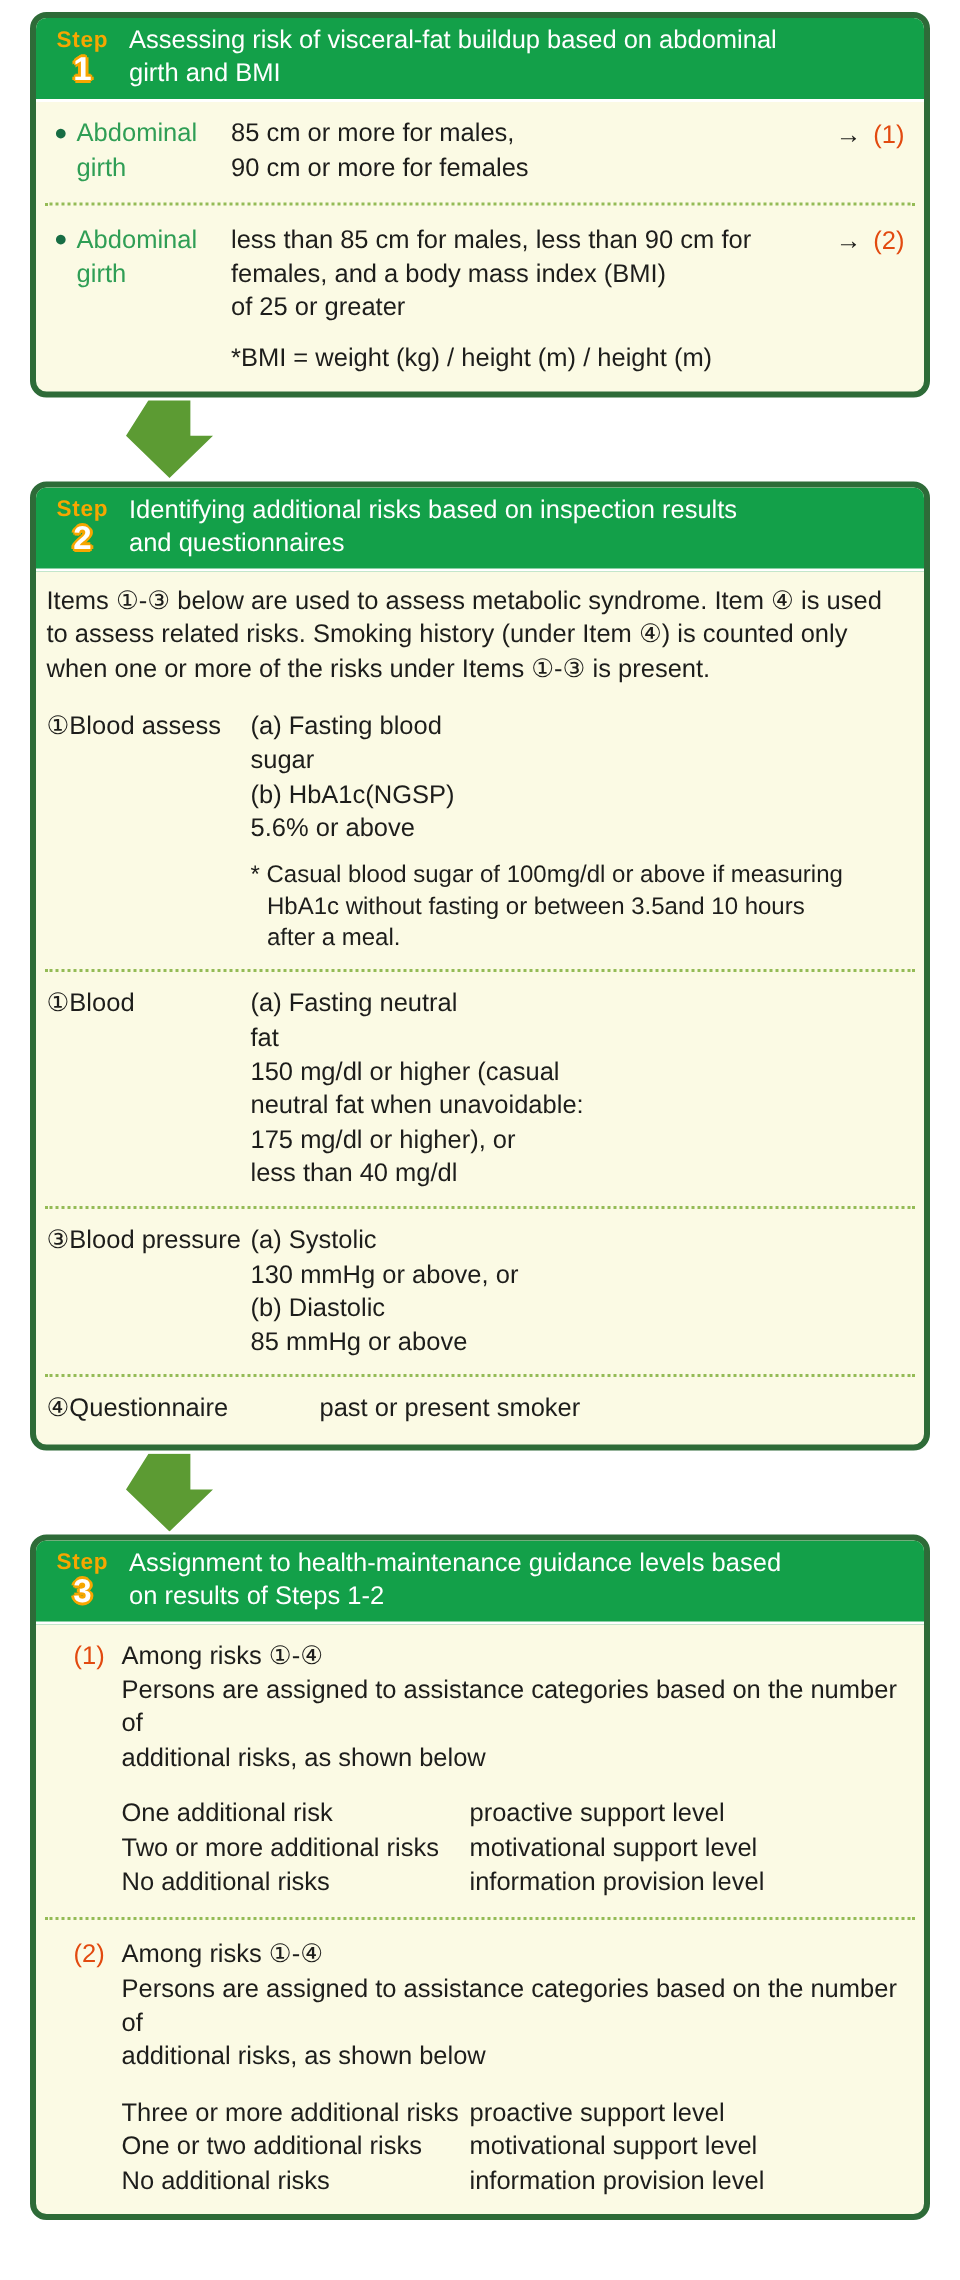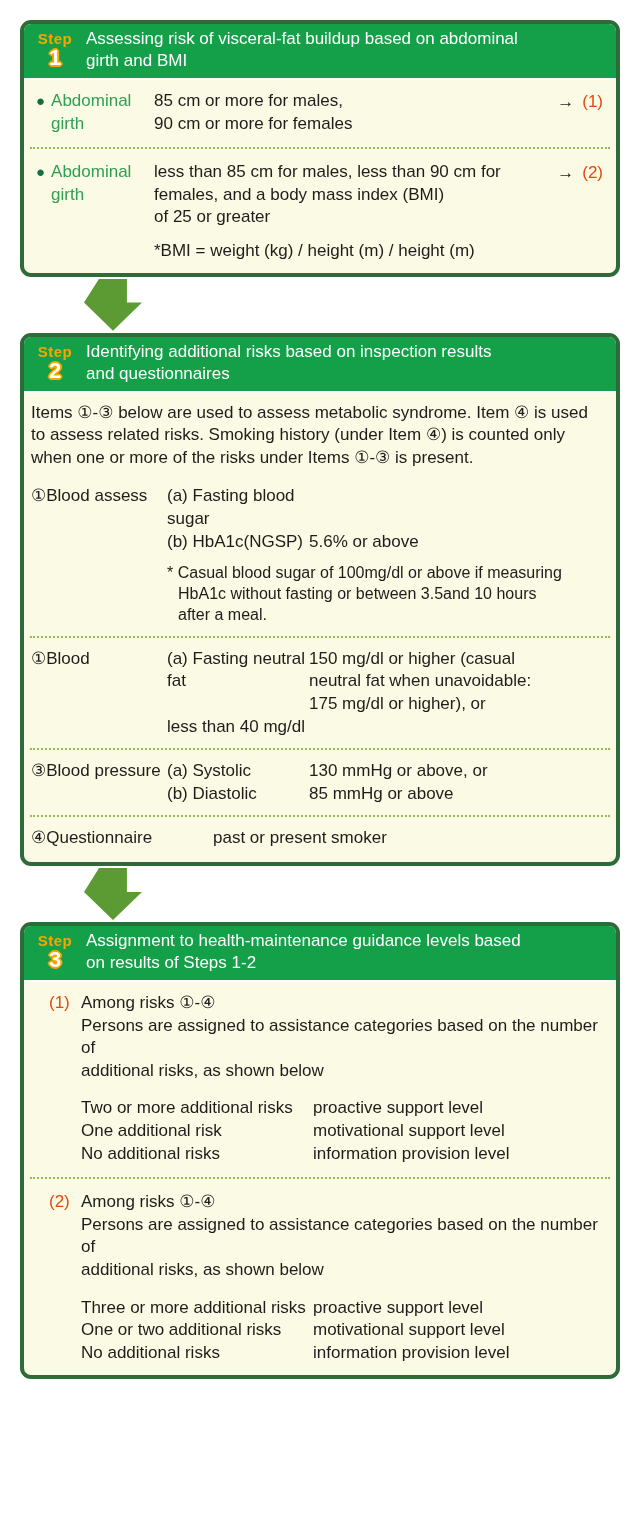--- a/index.html
+++ b/index.html
@@ -1,20 +1,20 @@
 <!DOCTYPE html>
 <html><head>
 <meta charset="utf-8">
 <style>
   html,body { margin:0; padding:0; background:#ffffff; }
   .page {
     width:640px; height:1520px; box-sizing:border-box;
     font-family:"Liberation Sans", sans-serif;
     color:#1d1d1b; font-size:17px; line-height:1.33;
-    padding-top:20px; overflow:hidden; background:#ffffff;
+    padding-top:8px; overflow:hidden; background:#ffffff;
   }
   .box {
     margin:0 20px; border:4px solid #2e6b38; border-radius:11px;
     background:#fbfae4; overflow:hidden;
   }
   .box-header {
     display:flex; align-items:center; background:#13a049;
     border-bottom:2px solid #ffffff; padding:3px 8px 5px 8px; min-height:46px;
   }
   .step-badge { width:46px; flex:none; display:flex; flex-direction:column; align-items:center; line-height:1; }
@@ -39,21 +39,21 @@
   .desc-col { flex:1; }
   .note { margin-top:11px; padding-left:13px; text-indent:-13px; white-space:pre-line; }
   .result { position:absolute; top:11px; right:13px; display:flex; gap:8px; align-items:flex-start; }
   .result .arr { color:#1d1d1b; }
   .red { color:#e24a10; }
   
   .s2-intro { padding:9px 8px 8px 7px; }
   .s2-item { display:flex; padding:8px 8px 8px 7px; }
   .s2-label { width:136px; flex:none; }
   .crit-col { flex:1; }
-  .crit { display:flex; }
+  .crit { display:flex;flex-direction:column; }
   .crit-name { width:142px; flex:none; }
   .crit-value { flex:1; white-space:pre-line; }
   .s2-note { margin-top:10px; padding-left:11px; text-indent:-11px; white-space:pre-line; font-size:16px; line-height:1.3; }
   .s2-value-only { padding-left:46px; }
   
   .s3-sec { position:relative; padding:10px 14px 10px 57px; }
   .s3-tag { position:absolute; left:25px; top:10px; }
   .map { display:flex; margin-top:15px; }
   .map-conds { width:232px; flex:none; }
   .map-row { display:block; }
@@ -198,22 +198,22 @@
     </header>
     <div class="box-body">
 
       <div class="s3-sec">
         <span class="s3-tag red">(1)</span>
         <div>Among risks ①-④</div>
         <div class="pre">Persons are assigned to assistance categories based on the number of
 additional risks, as shown below</div>
         <div class="map">
           <div class="map-conds">
+            <div class="map-row">One additional risk</div>
             <div class="map-row">Two or more additional risks</div>
-            <div class="map-row">One additional risk</div>
             <div class="map-row">No additional risks</div>
           </div>
           <div class="map-levels">
             <div class="map-row">proactive support level</div>
             <div class="map-row">motivational support level</div>
             <div class="map-row">information provision level</div>
           </div>
         </div>
       </div>
 

